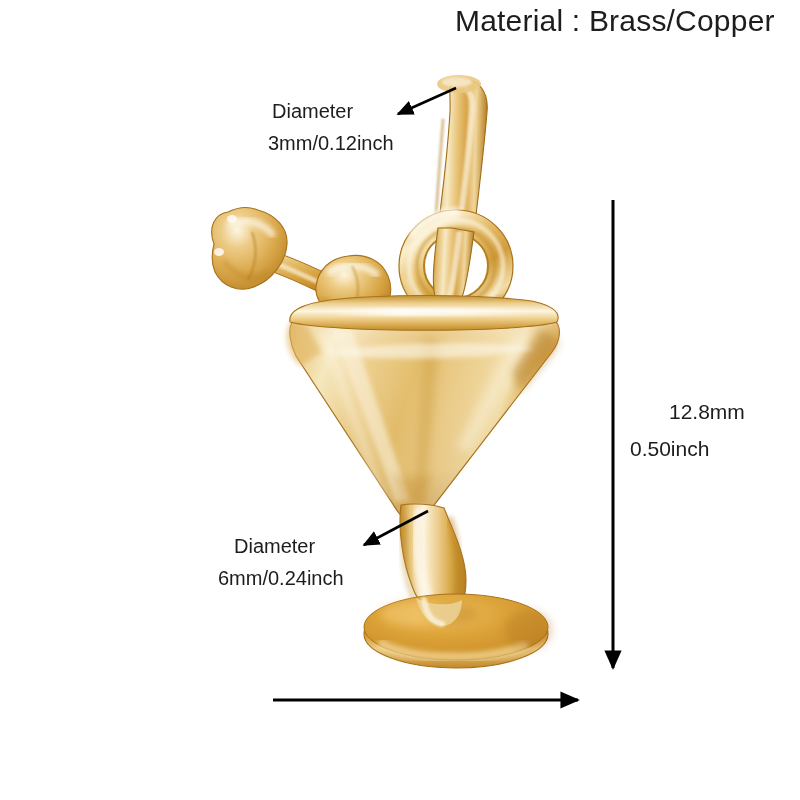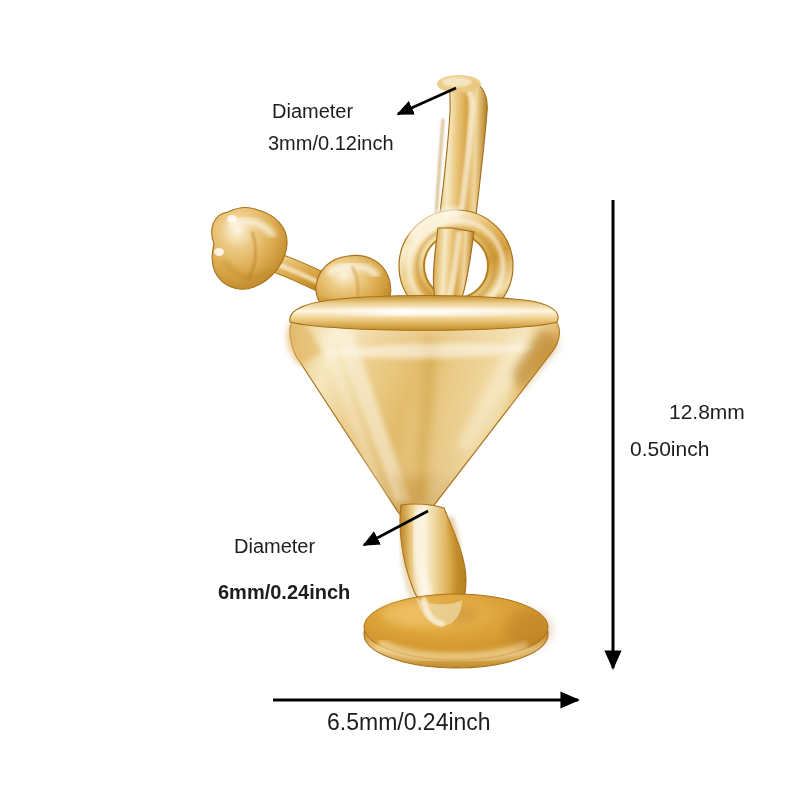--- a/index.html
+++ b/index.html
@@ -42,23 +42,22 @@
     top: 132px;
     font-size: 20px;
   }
   #thickness-label {
     left: 234px;
     top: 535px;
     font-size: 20px;
   }
   #thickness-value {
     left: 218px;
-    top: 581px;
+    top: 567px;
     font-size: 20px;
-    font-weight: bold;
   }
   #height-value-mm {
     left: 625px;
     top: 400px;
     font-size: 21px;
     margin-left: 44px;
   }
   #height-value-in {
     left: 630px;
     top: 437px;
@@ -356,29 +355,29 @@
 
     <line x1="456" y1="88" x2="398" y2="114" stroke="#000000" stroke-width="2.6" marker-end="url(#arrowStd)"></line>
 
     <line x1="428" y1="511" x2="364" y2="545" stroke="#000000" stroke-width="2.6" marker-end="url(#arrowStd)"></line>
 
     <line x1="613" y1="200" x2="613" y2="668" stroke="#000000" stroke-width="3" marker-end="url(#arrowStd)"></line>
 
     <line x1="273" y1="700" x2="578" y2="700" stroke="#000000" stroke-width="3" marker-end="url(#arrowStd)"></line>
   </svg>
 
+  <div class="txt" id="material-label">Material : Brass/Copper</div>
 
   <div class="txt" id="diameter-label">Diameter</div>
 
   <div class="txt" id="diameter-value">3mm/0.12inch</div>
 
   <div class="txt" id="thickness-label">Diameter</div>
 
   <div class="txt" id="thickness-value">6mm/0.24inch</div>
 
   <div class="txt" id="height-value-mm">12.8mm</div>
 
   <div class="txt" id="height-value-in">0.50inch</div>
 
-  <div class="txt" id="width-value">6.5mm/0.24inch</div>
 
 
 </div>
 
 </body></html>

